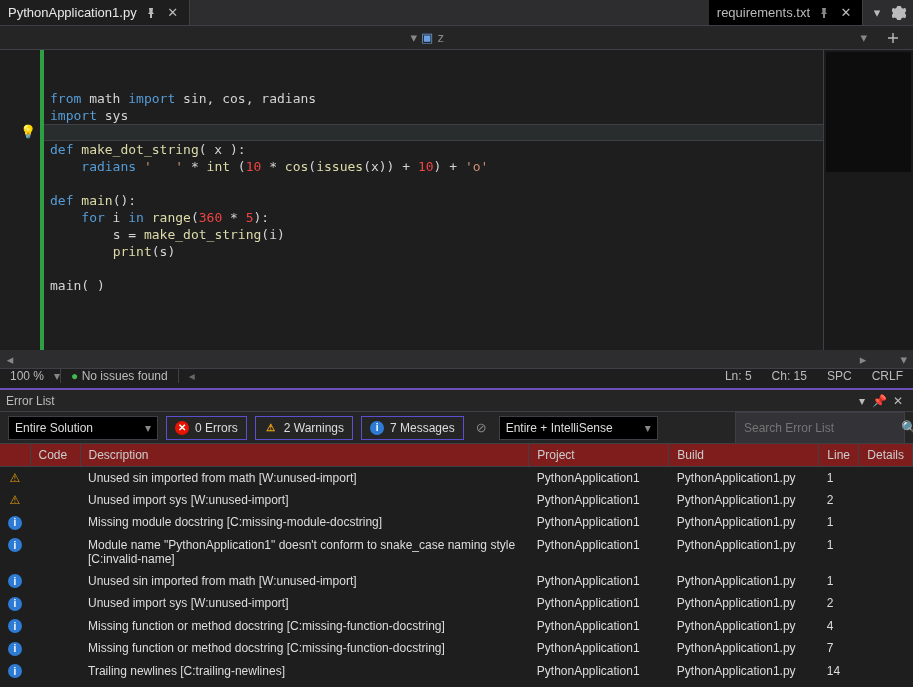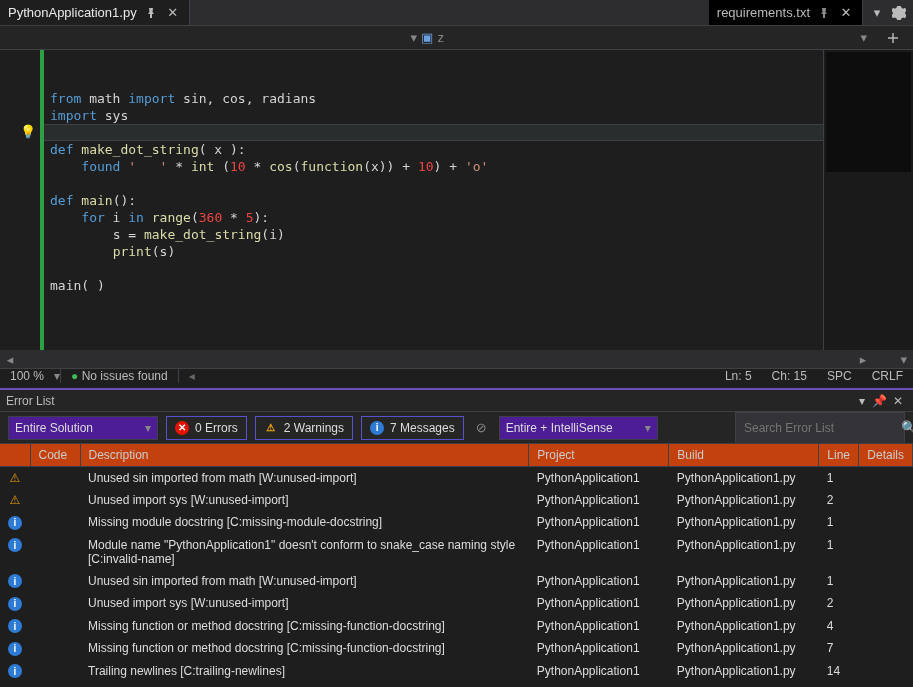--- a/index.html
+++ b/index.html
@@ -34,32 +34,32 @@
   .status{height:22px;background:#1e1e1e;border-top:1px solid #3f3f46;border-bottom:2px solid #6b4fbb;display:flex;align-items:flex-start;font-size:12px;color:#bbb}
   .status .seg{padding:0 10px}
   .status .sep{width:1px;height:14px;background:#3f3f46}
   .status .ok{color:#3fb950}
   
   .panel-h{height:22px;background:#252526;border-bottom:1px solid #3f3f46;display:flex;align-items:center;padding:8px 6px;font-size:12px;color:#bbb}
   .panel-h .spacer{flex:1}
   .panel-h .ib{width:18px;text-align:center;color:#bbb}
   
   .el-toolbar{height:32px;background:#252526;display:flex;align-items:center;gap:8px;padding:0 8px;border-bottom:1px solid #3f3f46}
-  .combo{display:flex;align-items:center;background:#4c1d95;border:1px solid #3f3f46;height:24px;padding:0 6px;gap:6px;color:#ddd;font-size:12px}
+  .combo{display:flex;align-items:center;background:#000000;border:1px solid #3f3f46;height:24px;padding:0 6px;gap:6px;color:#ddd;font-size:12px}
   .combo .caret{color:#888}
   .pill{display:flex;align-items:center;gap:6px;border:1px solid #5a4fcf;height:24px;padding:0 8px;font-size:12px;color:#ddd}
   .ico{width:14px;height:14px;display:inline-flex;align-items:center;justify-content:center;border-radius:50%;font-size:10px;font-weight:bold}
   .ico.err{background:#e51400;color:#fff}
   .ico.warn{background:none;color:#f0a30a}
   .ico.info{background:#2e7bd6;color:#fff}
   .searchbox{margin-left:auto;display:flex;align-items:center;background:#333337;border:1px solid #3f3f46;height:32px;padding:0 6px;width:170px}
   .searchbox input{flex:1;background:transparent;border:0;outline:0;color:#ddd;font-size:12px}
   
   .tbl{width:100%;border-collapse:collapse;font-size:12px}
-  .tbl th{background:#c2410c;color:#ccc;text-align:left;font-weight:normal;padding:4px 8px;border-right:1px solid #3f3f46;border-bottom:1px solid #3f3f46;position:sticky;top:0}
+  .tbl th{background:#7f1d1d;color:#ccc;text-align:left;font-weight:normal;padding:4px 8px;border-right:1px solid #3f3f46;border-bottom:1px solid #3f3f46;position:sticky;top:0}
   .tbl td{padding:4px 8px;color:#ddd;vertical-align:top}
   .cell-ico{width:28px;text-align:center}
   .warn-tri{color:#f0a30a}
   .info-dot{display:inline-flex;width:14px;height:14px;border-radius:50%;background:#2e7bd6;color:#fff;align-items:center;justify-content:center;font-size:10px;font-weight:bold}
   .el-body{height:248px;overflow:auto;background:#1e1e1e}
   .filterbtn{color:#888;padding:0 4px}
 </style>
 </head>
 <body>
 
@@ -111,21 +111,21 @@
   <div class="margin">
     <span class="bulb">💡</span>
   </div>
   <div class="greenbar"></div>
   <div class="code">
     <div class="hl"></div>
 <pre><span class="kwblue">from</span> <span>math</span> <span class="kwblue">import</span> <span>sin, cos, radians</span>
 <span class="kwblue">import</span> <span>sys</span>
 
 <span class="kwblue">def</span> <span class="fn">make_dot_string</span><span>( x ):</span>
-    <span class="kwblue">found</span> <span class="str">'   '</span><span> * </span><span class="fn">int</span><span> (</span><span class="num">10</span><span> * </span><span class="fn">cos</span><span>(</span><span class="fn">function</span><span>(x)) + </span><span class="num">10</span><span>) + </span><span class="str">'o'</span>
+    <span class="kwblue">radians</span> <span class="str">'   '</span><span> * </span><span class="fn">int</span><span> (</span><span class="num">10</span><span> * </span><span class="fn">cos</span><span>(</span><span class="fn">issues</span><span>(x)) + </span><span class="num">10</span><span>) + </span><span class="str">'o'</span>
 
 <span class="kwblue">def</span> <span class="fn">main</span><span>():</span>
     <span class="kwblue">for</span><span> i </span><span class="kwblue">in</span> <span class="fn">range</span><span>(</span><span class="num">360</span><span> * </span><span class="num">5</span><span>):</span>
         <span>s = </span><span class="fn">make_dot_string</span><span>(i)</span>
         <span class="fn">print</span><span>(s)</span>
 
 <span>main( )</span></pre>
   </div>
   <div class="minimap">
       <div class="shade"></div>

